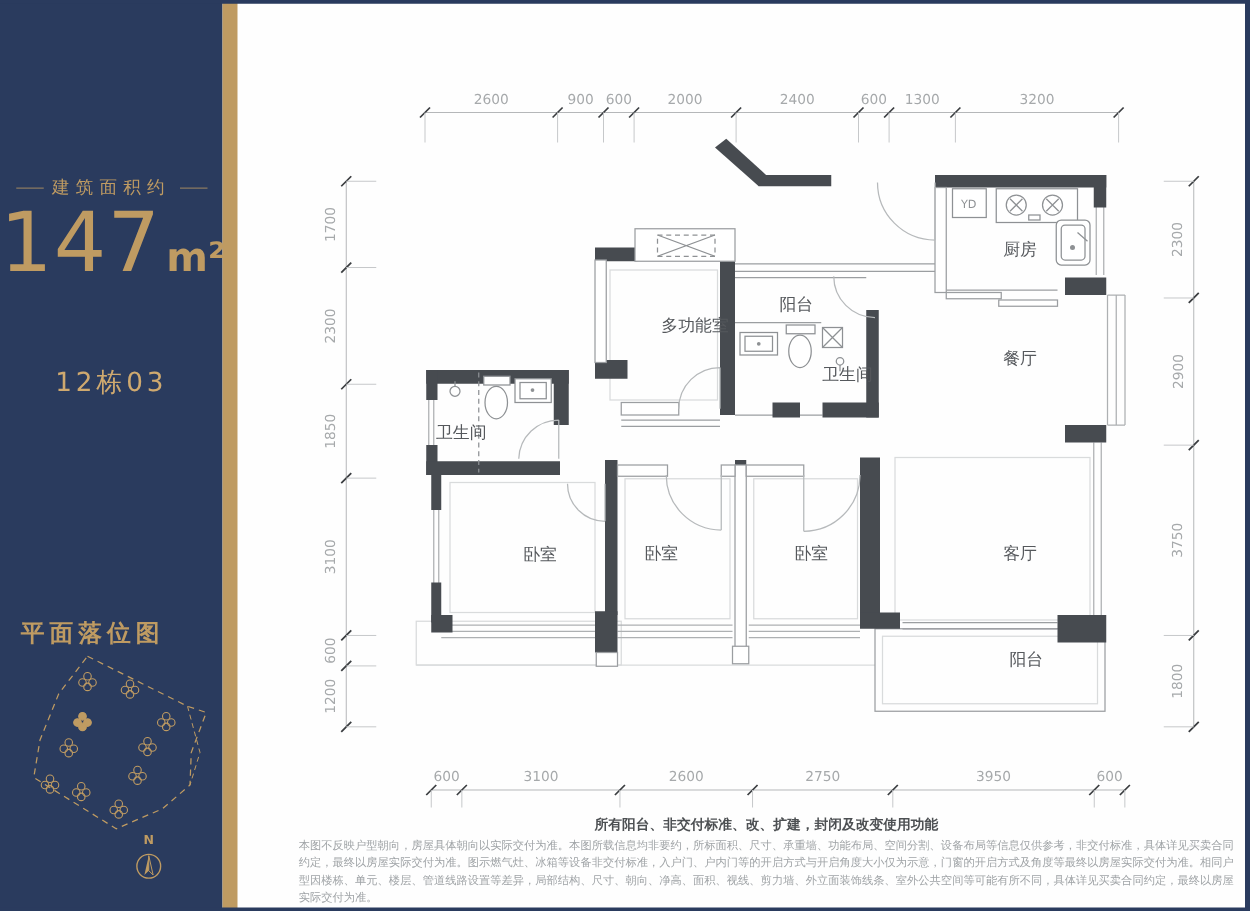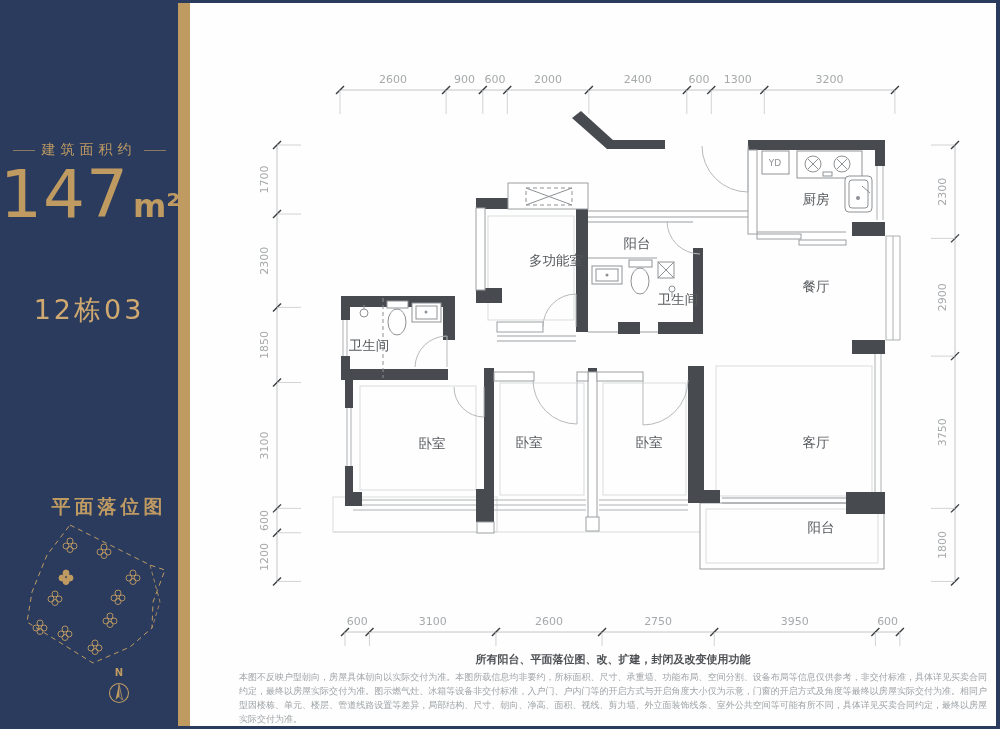--- a/index.html
+++ b/index.html
@@ -15,22 +15,22 @@
 
   
   #sidebar{position:absolute;left:0;top:0;width:178px;height:729px;background:var(--navy);color:var(--gold);}
   #gold-strip{position:absolute;left:178px;top:0;width:12px;height:729px;background:var(--gold);}
   .area-row{position:absolute;top:141px;left:0;width:178px;display:flex;align-items:center;justify-content:center;gap:7px;}
   .area-row .txt{font-size:14px;letter-spacing:5px;color:var(--gold);white-space:nowrap;}
   .area-row .dash{display:inline-block;width:22px;height:1px;background:var(--gold);opacity:.65;}
   .area-num{position:absolute;top:156px;left:0;width:178px;text-align:center;color:var(--gold);}
   .area-num .big{font-size:66px;font-weight:500;letter-spacing:1px;}
   .area-num .unit{font-size:32px;font-weight:700;margin-left:4px;}
-  .unit-no{position:absolute;top:292px;left:0;width:178px;text-align:center;font-size:27px;letter-spacing:3px;color:var(--gold-light);}
-  .siteplan-title{position:absolute;top:494px;left:0;width:148px;text-align:center;font-size:19px;font-weight:bold;letter-spacing:4px;color:var(--gold);padding-left:35px;}
+  .unit-no{position:absolute;top:292px;left:0;width:178px;text-align:center;font-size:21px;letter-spacing:3px;color:var(--gold-light);}
+  .siteplan-title{position:absolute;top:494px;left:0;width:148px;text-align:center;font-size:19px;font-weight:bold;letter-spacing:4px;color:var(--gold);}
   .sketch{position:absolute;top:520px;left:0;}
   .compass{position:absolute;top:668px;left:104px;width:30px;text-align:center;color:var(--gold);}
   .compass .n{font-size:10px;font-weight:bold;line-height:10px;}
 
   
   #plan{position:absolute;left:0;top:0;width:1000px;height:729px;}
   .wall{fill:var(--wall);stroke:none;}
   .oline{fill:#fff;stroke:var(--line);stroke-width:1;}
   .thin{stroke:var(--line);stroke-width:1;fill:none;}
   .win{stroke:#adb0b2;stroke-width:1;fill:none;}
@@ -353,20 +353,20 @@
       <svg width="30" height="28" viewBox="0 0 30 28">
         <circle cx="15" cy="15" r="9.5" fill="none" stroke="#bf9b62" stroke-width="1.1"></circle>
         <path d="M15,6.5 L11.5,22 L15,18.5 Z" fill="#bf9b62"></path>
         <path d="M15,6.5 L18.5,22 L15,18.5 Z" fill="none" stroke="#bf9b62" stroke-width=".8"></path>
       </svg>
     </div>
   </aside>
   <div id="gold-strip"></div>
 
   <div id="disclaimer">
-    <p class="headline">所有阳台、平面落位图、改、扩建，封闭及改变使用功能</p>
+    <p class="headline">所有阳台、非交付标准、改、扩建，封闭及改变使用功能</p>
     <p class="body">本图不反映户型朝向，房屋具体朝向以实际交付为准。本图所载信息均非要约，所标面积、尺寸、承重墙、功能布局、空间分割、设备布局等信息仅供参考，非交付标准，具体详见买卖合同约定，最终以房屋实际交付为准。图示燃气灶、冰箱等设备非交付标准，入户门、户内门等的开启方式与开启角度大小仅为示意，门窗的开启方式及角度等最终以房屋实际交付为准。相同户型因楼栋、单元、楼层、管道线路设置等差异，局部结构、尺寸、朝向、净高、面积、视线、剪力墙、外立面装饰线条、室外公共空间等可能有所不同，具体详见买卖合同约定，最终以房屋实际交付为准。</p>
   </div>
 
   <div class="frame top"></div>
   <div class="frame right"></div>
   <div class="frame bottom"></div>
 </div>
 
 </body></html>

